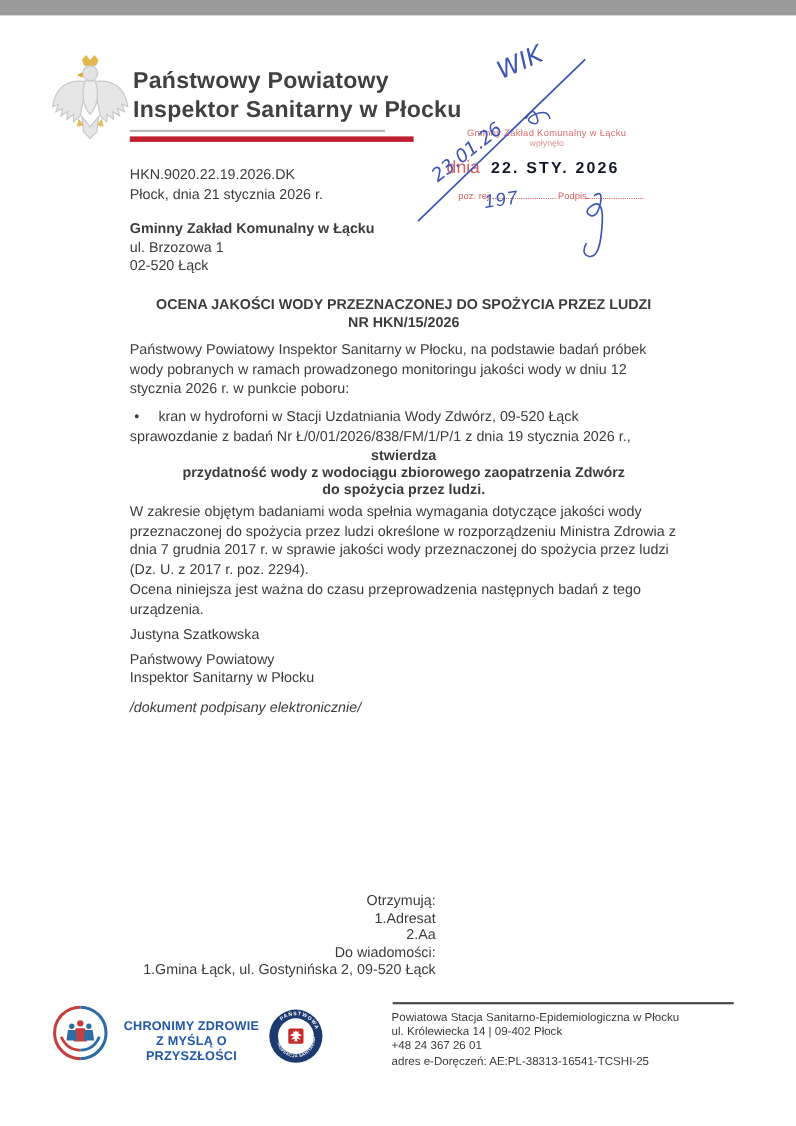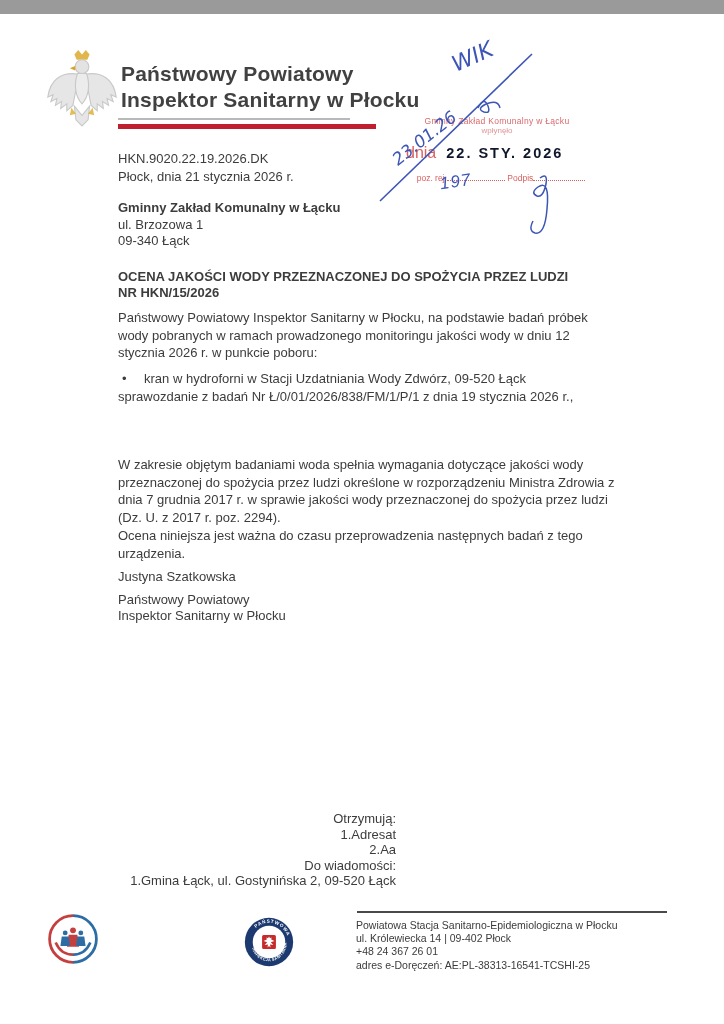--- a/index.html
+++ b/index.html
@@ -20,21 +20,21 @@
   .stamp-date-row{margin-top:9px;text-align:left;padding-left:14px;color:#d04a4c;}
   .stamp-date-label{font-size:16px;margin-right:10px;color:#d9605f;}
   .stamp-date{font-size:14.5px;font-weight:bold;letter-spacing:2px;color:#0f172a;}
   .stamp-rej-row{margin-top:10px;text-align:center;padding-left:8px;font-size:8.5px;color:#d9605f;}
   .dots{display:inline-block;border-bottom:1px dotted #d9605f;height:8px;}
   .hand{color:#3d55b5;font-style:italic;}
   .hand-197{font-size:17px;transform:rotate(-8deg);letter-spacing:1px;}
   
   .body-text{font-size:13px;line-height:17.5px;}
   .bold{font-weight:bold;}
-  .center{text-align:left;}
+  .center{text-align:center;}
   .doc-col{left:118px;width:498px;}
   
   ol.dist{list-style:none;margin:0;padding:0;counter-reset:it;}
   ol.dist li{counter-increment:it;font-size:13px;line-height:15.5px;}
   ol.dist li::before{content:counter(it) ".";display:inline-block;width:23px;}
   
   .slogan{font-size:11.5px;line-height:14px;font-weight:bold;color:#2158a8;text-align:center;letter-spacing:.2px;}
   .contact{font-size:10.5px;line-height:13.2px;color:#3b3b3b;}
   .footer-rule{height:1.5px;background:#4a4a4a;}
   .bottom-edge{left:0;top:1014px;width:724px;height:10px;background:#e9e9e9;}
@@ -85,45 +85,51 @@
   </svg>
 
   <div class="abs body-text" style="left:118px;top:136px;">
     <div>HKN.9020.22.19.2026.DK</div>
     <div>Płock, dnia 21 stycznia 2026 r.</div>
   </div>
 
   <div class="abs body-text" style="left:118px;top:186px;line-height:16.5px;">
     <div class="bold">Gminny Zakład Komunalny w Łącku</div>
     <div>ul. Brzozowa 1</div>
-    <div>09-340 Łąck</div>
+    <div>02-520 Łąck</div>
   </div>
 
   <div class="abs doc-col center bold body-text" style="top:255px;line-height:16px;">
     <div>OCENA JAKOŚCI WODY PRZEZNACZONEJ DO SPOŻYCIA PRZEZ LUDZI</div>
     <div>NR HKN/15/2026</div>
   </div>
 
   <p class="abs doc-col body-text" style="top:295px;margin:0;">Państwowy Powiatowy Inspektor Sanitarny w Płocku, na podstawie badań próbek wody pobranych w ramach prowadzonego monitoringu jakości wody w dniu 12 stycznia 2026 r. w punkcie poboru:</p>
 
   <div class="abs doc-col body-text" style="top:356px;">
     <span style="display:inline-block;width:22px;padding-left:4px;">•</span><span>kran w hydroforni w Stacji Uzdatniania Wody Zdwórz, 09-520 Łąck</span>
   </div>
   <div class="abs doc-col body-text" style="top:374px;">sprawozdanie z badań Nr Ł/0/01/2026/838/FM/1/P/1 z dnia 19 stycznia 2026 r.,</div>
 
+  <div class="abs doc-col center bold body-text" style="top:392px;line-height:15.5px;">
+    <div>stwierdza</div>
+    <div>przydatność wody z wodociągu zbiorowego zaopatrzenia Zdwórz</div>
+    <div>do spożycia przez ludzi.</div>
+  </div>
 
   <p class="abs doc-col body-text" style="top:442px;margin:0;">W zakresie objętym badaniami woda spełnia wymagania dotyczące jakości wody przeznaczonej do spożycia przez ludzi określone w rozporządzeniu Ministra Zdrowia z dnia 7 grudnia 2017 r. w sprawie jakości wody przeznaczonej do spożycia przez ludzi (Dz. U. z 2017 r. poz. 2294).</p>
 
   <p class="abs doc-col body-text" style="top:513px;margin:0;">Ocena niniejsza jest ważna do czasu przeprowadzenia następnych badań z tego urządzenia.</p>
 
   <div class="abs body-text" style="left:118px;top:554px;">Justyna Szatkowska</div>
   <div class="abs body-text" style="left:118px;top:578px;line-height:16px;">
     <div>Państwowy Powiatowy</div>
     <div>Inspektor Sanitarny w Płocku</div>
   </div>
+  <div class="abs body-text" style="left:118px;top:620px;font-style:italic;">/dokument podpisany elektronicznie/</div>
 
   <div class="abs body-text" style="left:118px;top:797px;line-height:15.5px;text-align:right;">
     <div>Otrzymują:</div>
     <ol class="dist">
       <li>Adresat</li>
       <li>Aa</li>
     </ol>
     <div>Do wiadomości:</div>
     <ol class="dist">
       <li>Gmina Łąck, ul. Gostynińska 2, 09-520 Łąck</li>
@@ -136,20 +142,24 @@
     <path d="M10 34 q6 14 20 14" fill="none" stroke="#c4403f" stroke-width="3"></path>
     <path d="M50 34 q-6 14 -20 14" fill="none" stroke="#2e6da4" stroke-width="3"></path>
     <circle cx="30" cy="20" r="3.4" fill="#c4403f"></circle>
     <path d="M25 25 h10 l2 14 h-14 z" fill="#c4403f"></path>
     <circle cx="21" cy="23" r="2.8" fill="#2e6da4"></circle>
     <path d="M17 27 h8 l1.5 11 h-11 z" fill="#2e6da4"></path>
     <circle cx="39" cy="23" r="2.8" fill="#2e6da4"></circle>
     <path d="M35 27 h8 l1.5 11 h-11 z" fill="#2e6da4"></path>
   </svg>
 
+  <div class="abs slogan" style="left:108px;top:912px;width:132px;">
+    <div>CHRONIMY ZDROWIE</div>
+    <div>Z MYŚLĄ O PRZYSZŁOŚCI</div>
+  </div>
 
   <svg class="abs" style="left:244px;top:903px;" width="50" height="50" viewBox="0 0 60 60">
     <defs>
       <path id="arcTop" d="M 7 30 A 23 23 0 0 1 53 30"></path>
       <path id="arcBot" d="M 9 32 A 21 21 0 0 0 51 32"></path>
     </defs>
     <circle cx="30" cy="30" r="29" fill="#1c3a70"></circle>
     <circle cx="30" cy="30" r="19.5" fill="#ffffff"></circle>
     <text font-size="5.6" fill="#ffffff" font-family="Liberation Sans, sans-serif" font-weight="bold" letter-spacing="1">
       <textPath href="#arcTop" startOffset="26%">PAŃSTWOWA</textPath>

